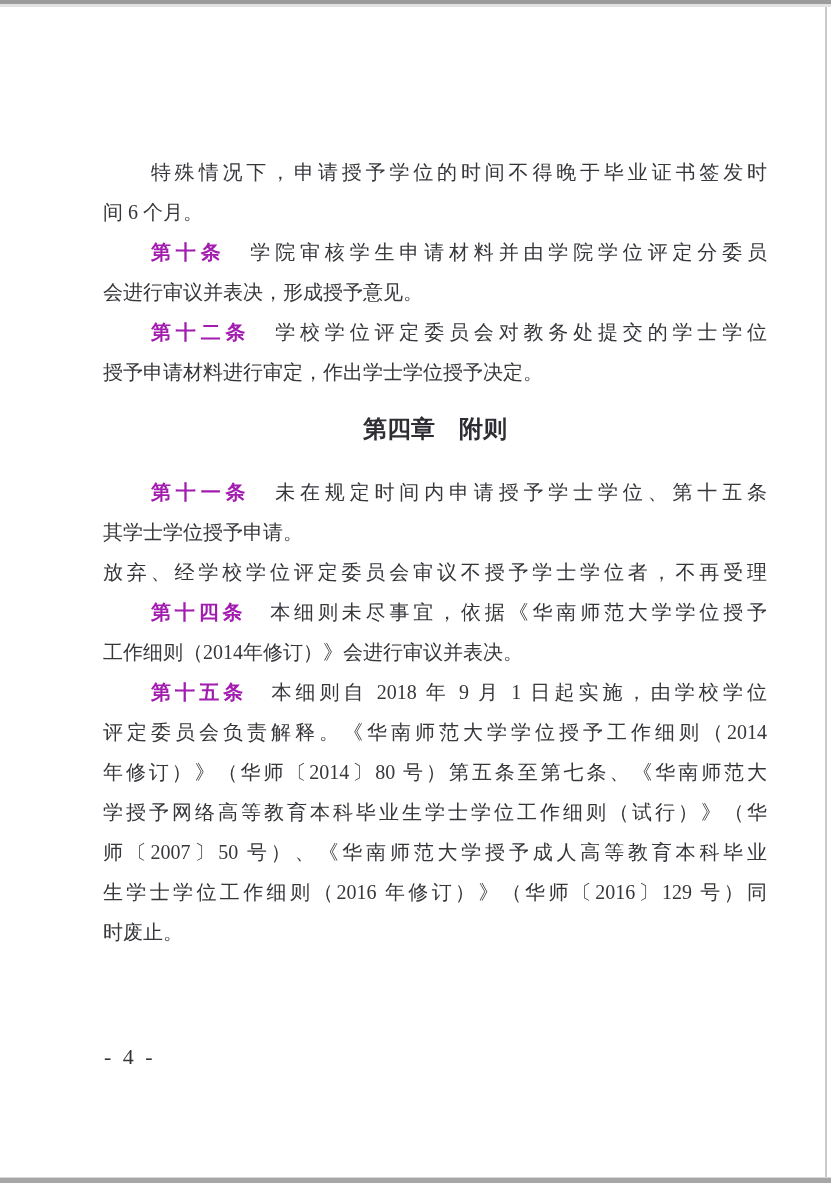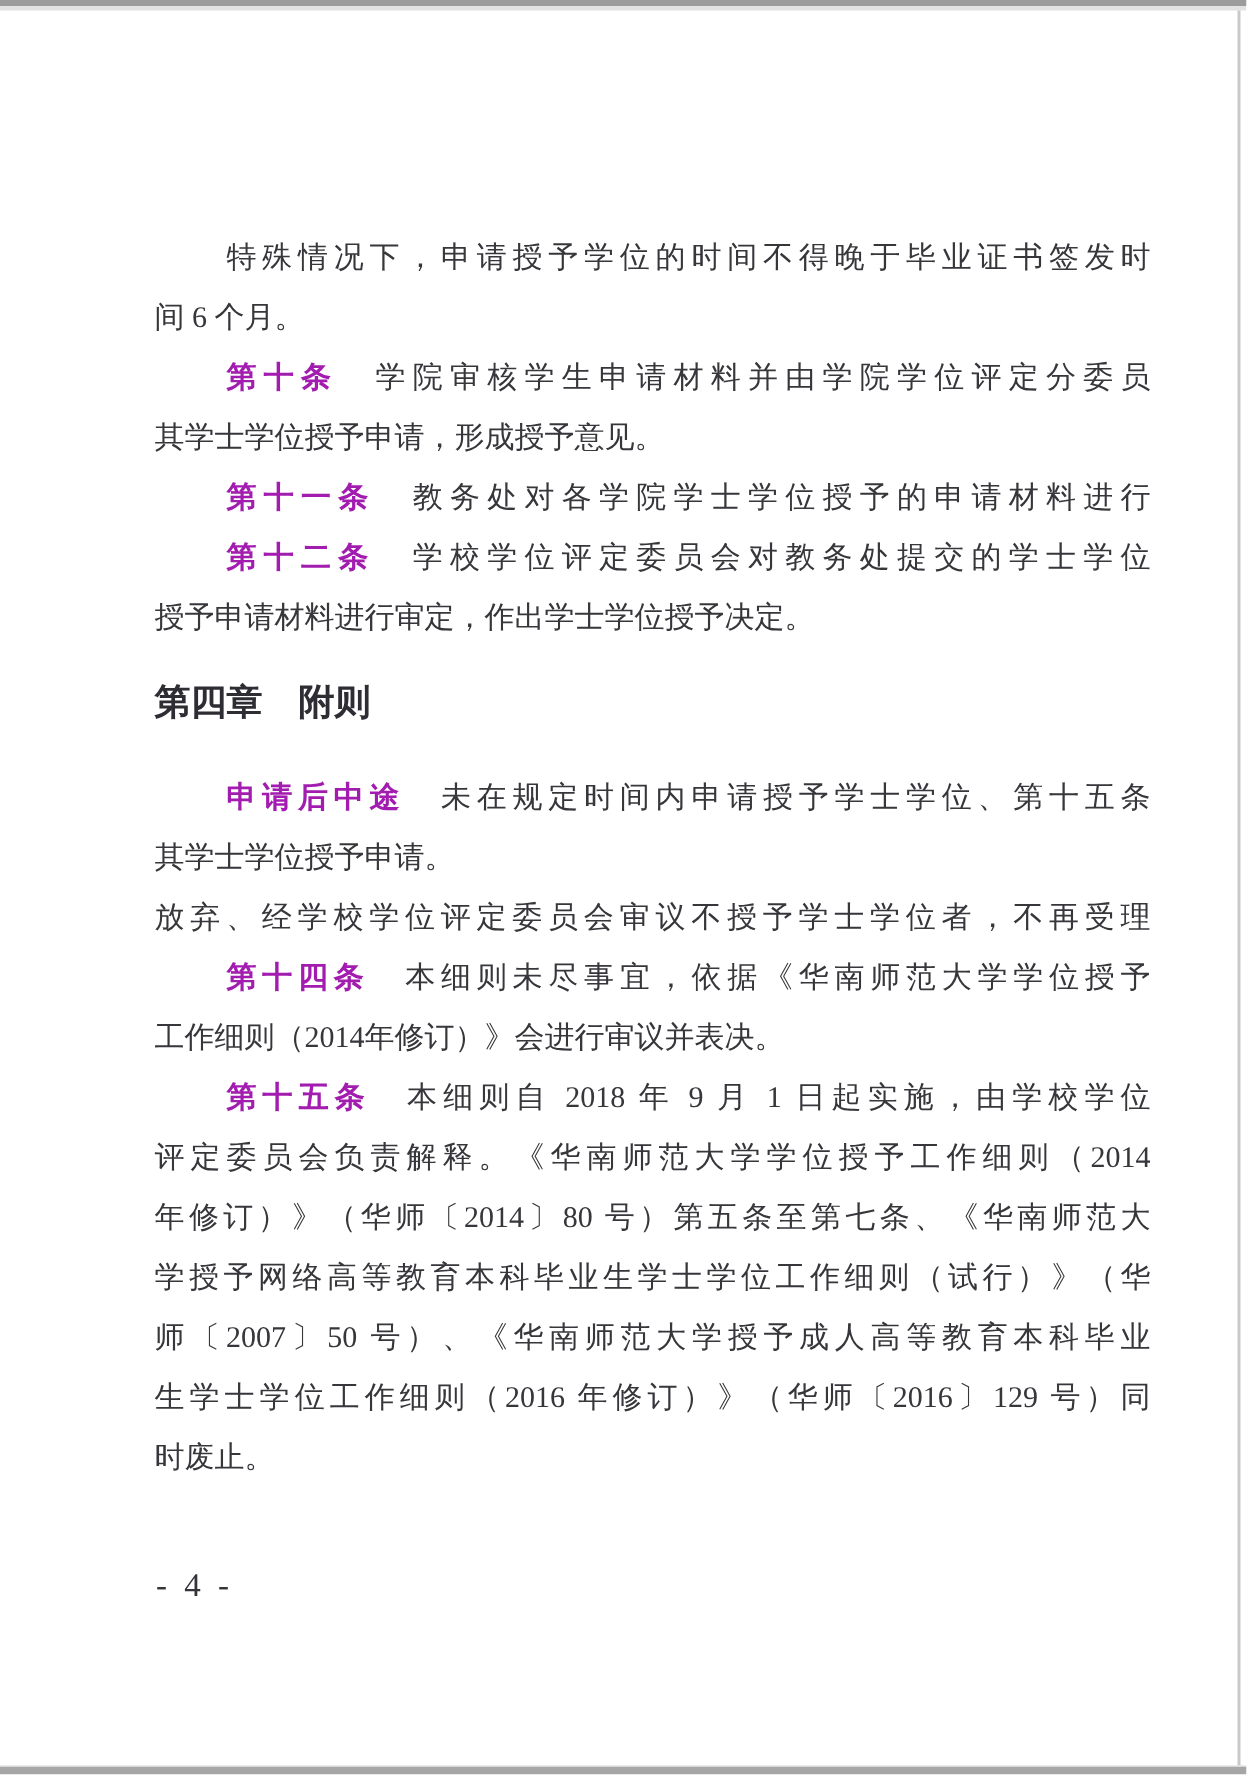--- a/index.html
+++ b/index.html
@@ -58,21 +58,21 @@
   }
   .term {
     font-family: "Liberation Sans", sans-serif;
     font-weight: 700;
     color: #a21caf;
   }
   .chapter-heading {
     font-size: 24px;
     font-weight: 700;
     font-family: "Liberation Sans", sans-serif;
-    text-align: left;
+    text-align: center;
     height: 40px;
     line-height: 40px;
     margin-top: 17px;
     margin-bottom: 23px;
     color: #2d2d33;
   }
   .page-number {
     position: absolute;
     left: 104px;
     top: 1042px;
@@ -90,30 +90,29 @@
 <div class="edge-right-line"></div>
 <div class="edge-bottom-light"></div>
 <div class="edge-bottom-dark"></div>
 
 <div class="content">
 
   <div class="line jl indent"><span>特殊情况下，申请授予学位的时间不得晚于毕业证书签发时</span></div>
   <div class="line"><span>间 6 个月。</span></div>
 
   <div class="line jl indent"><span class="term">第十条</span><span>　学院审核学生申请材料并由学院学位评定分委员</span></div>
-  <div class="line"><span>其学士学位授予申请，形成授予意见。</span></div>
+  <div class="line"><span>会进行审议并表决，形成授予意见。</span></div>
 
-  <div class="line jl indent"><span class="term">第十一条</span><span>　教务处对各学院学士学位授予的申请材料进行</span></div>
 
   <div class="line jl indent"><span class="term">第十二条</span><span>　学校学位评定委员会对教务处提交的学士学位</span></div>
   <div class="line"><span>授予申请材料进行审定，作出学士学位授予决定。</span></div>
 
   <div class="chapter-heading">第四章　附则</div>
 
-  <div class="line jl indent"><span class="term">申请后中途</span><span>　未在规定时间内申请授予学士学位、第十五条</span></div>
+  <div class="line jl indent"><span class="term">第十一条</span><span>　未在规定时间内申请授予学士学位、第十五条</span></div>
   <div class="line"><span>其学士学位授予申请。</span></div>
   <div class="line jl"><span>放弃、经学校学位评定委员会审议不授予学士学位者，不再受理</span></div>
 
   <div class="line jl indent"><span class="term">第十四条</span><span>　本细则未尽事宜，依据《华南师范大学学位授予</span></div>
   <div class="line"><span>工作细则（2014年修订）》会进行审议并表决。</span></div>
 
   <div class="line jl indent"><span class="term">第十五条</span><span>　本细则自 2018 年 9 月 1 日起实施，由学校学位</span></div>
   <div class="line jl"><span>评定委员会负责解释。《华南师范大学学位授予工作细则（2014</span></div>
   <div class="line jl"><span>年修订）》（华师〔2014〕80 号）第五条至第七条、《华南师范大</span></div>
   <div class="line jl"><span>学授予网络高等教育本科毕业生学士学位工作细则（试行）》（华</span></div>

